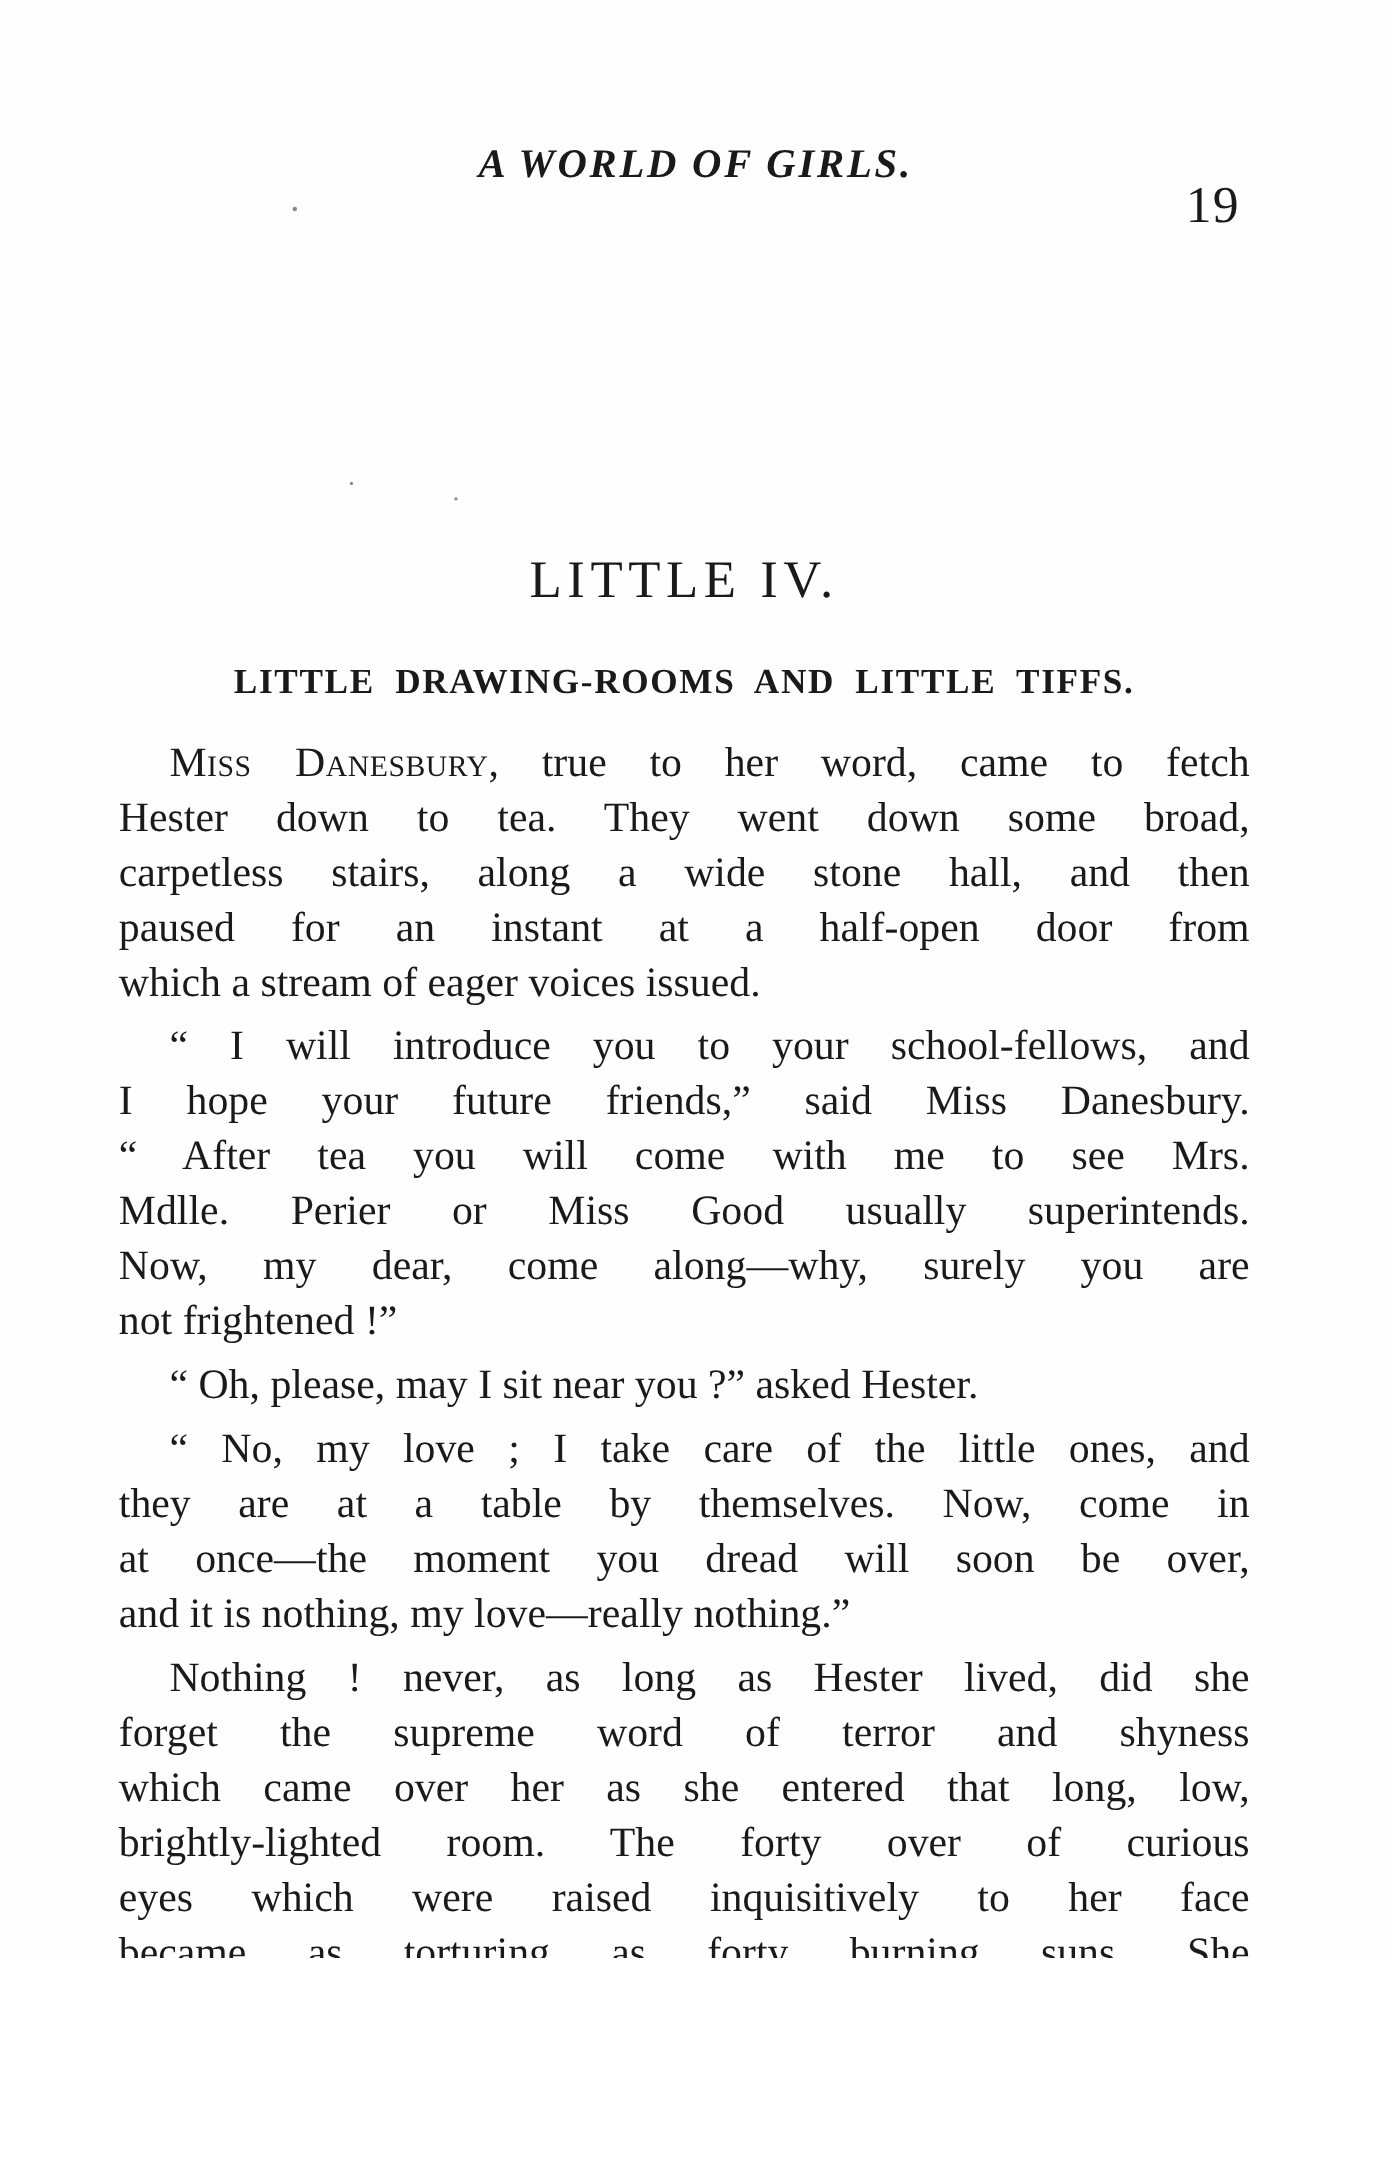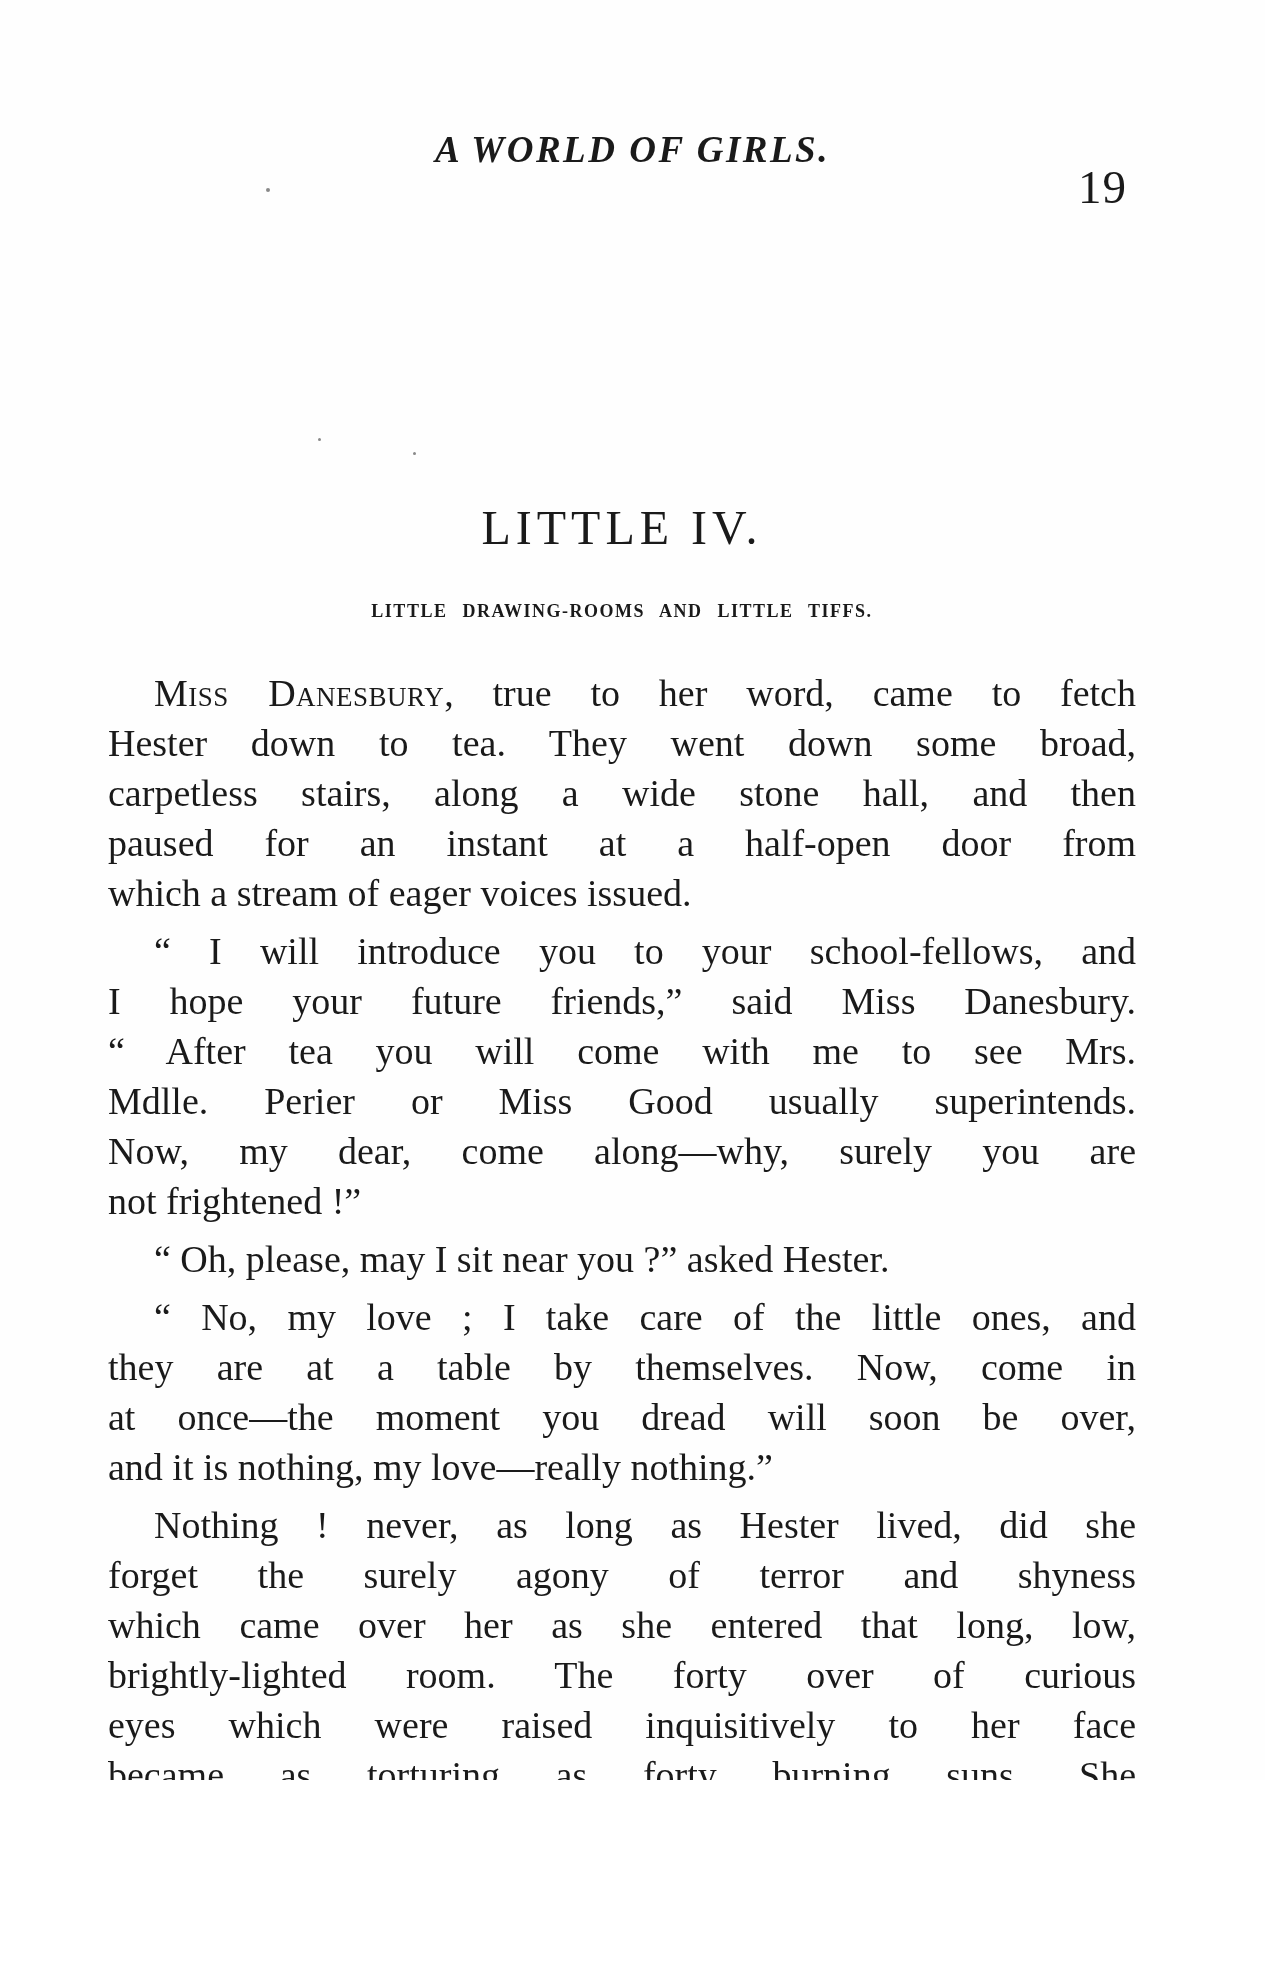--- a/index.html
+++ b/index.html
@@ -31,21 +31,21 @@
     position: absolute;
     top: 500px; left: 100px; width: 1044px;
     text-align: center;
     font-size: 48px;
     letter-spacing: 5px;
   }
   .chapter-subtitle {
     position: absolute;
     top: 601px; left: 100px; width: 1044px;
     text-align: center;
-    font-size: 18px;
+    font-size: 32px;
     font-weight: bold;
     letter-spacing: 1.5px;
     word-spacing: 9px;
   }
   .page-body {
     position: absolute;
     top: 660px; left: 100px; width: 1044px;
     font-size: 38px;
     line-height: 50px;
   }
@@ -93,21 +93,21 @@
         <div class="line first endline">“ Oh, please, may I sit near you ?” asked Hester.</div>
       </div>
       <div class="paragraph">
         <div class="line first">“ No, my love ; I take care of the little ones, and</div>
         <div class="line">they are at a table by themselves. Now, come in</div>
         <div class="line">at once—the moment you dread will soon be over,</div>
         <div class="line endline">and it is nothing, my love—really nothing.”</div>
       </div>
       <div class="paragraph">
         <div class="line first">Nothing ! never, as long as Hester lived, did she</div>
-        <div class="line">forget the surely agony of terror and shyness</div>
+        <div class="line">forget the supreme word of terror and shyness</div>
         <div class="line">which came over her as she entered that long, low,</div>
         <div class="line">brightly-lighted room. The forty over of curious</div>
         <div class="line">eyes which were raised inquisitively to her face</div>
         <div class="line">became as torturing as forty burning suns. She</div>
       </div>
     </div>
 
   <div class="speck" style="left:266px; top:188px; width:4px; height:4px;"></div>
   <div class="speck" style="left:318px; top:438px; width:3px; height:3px;"></div>
   <div class="speck" style="left:413px; top:452px; width:3px; height:3px;"></div>

